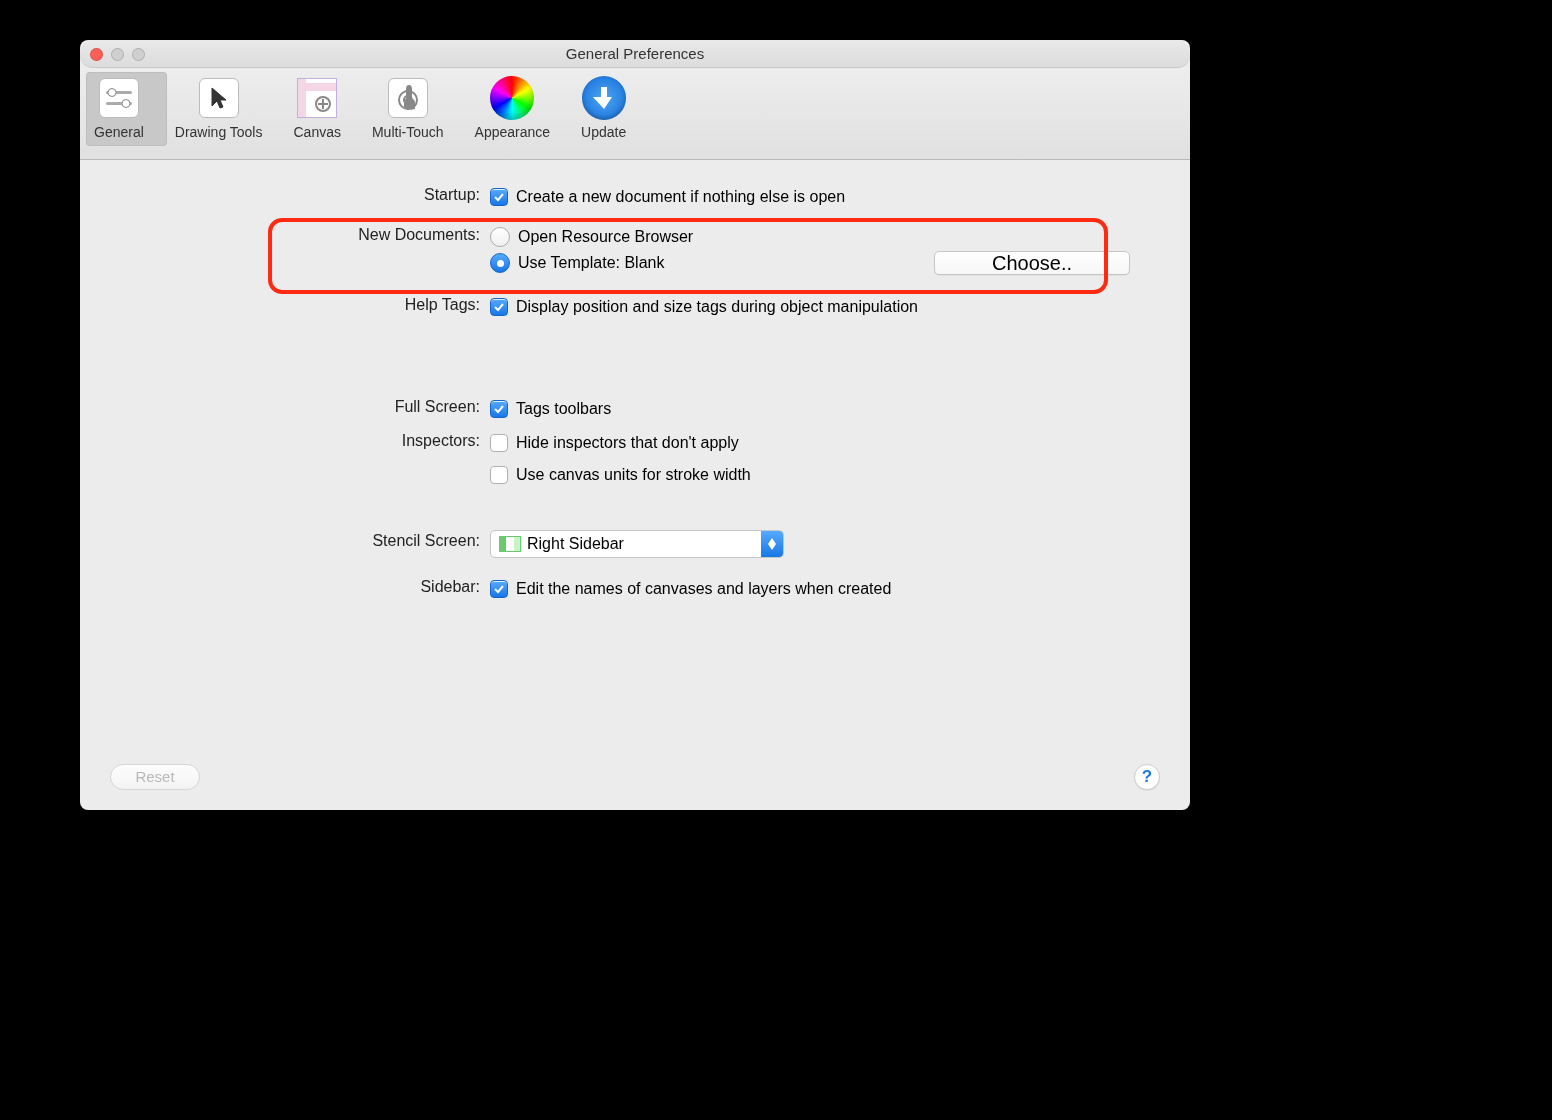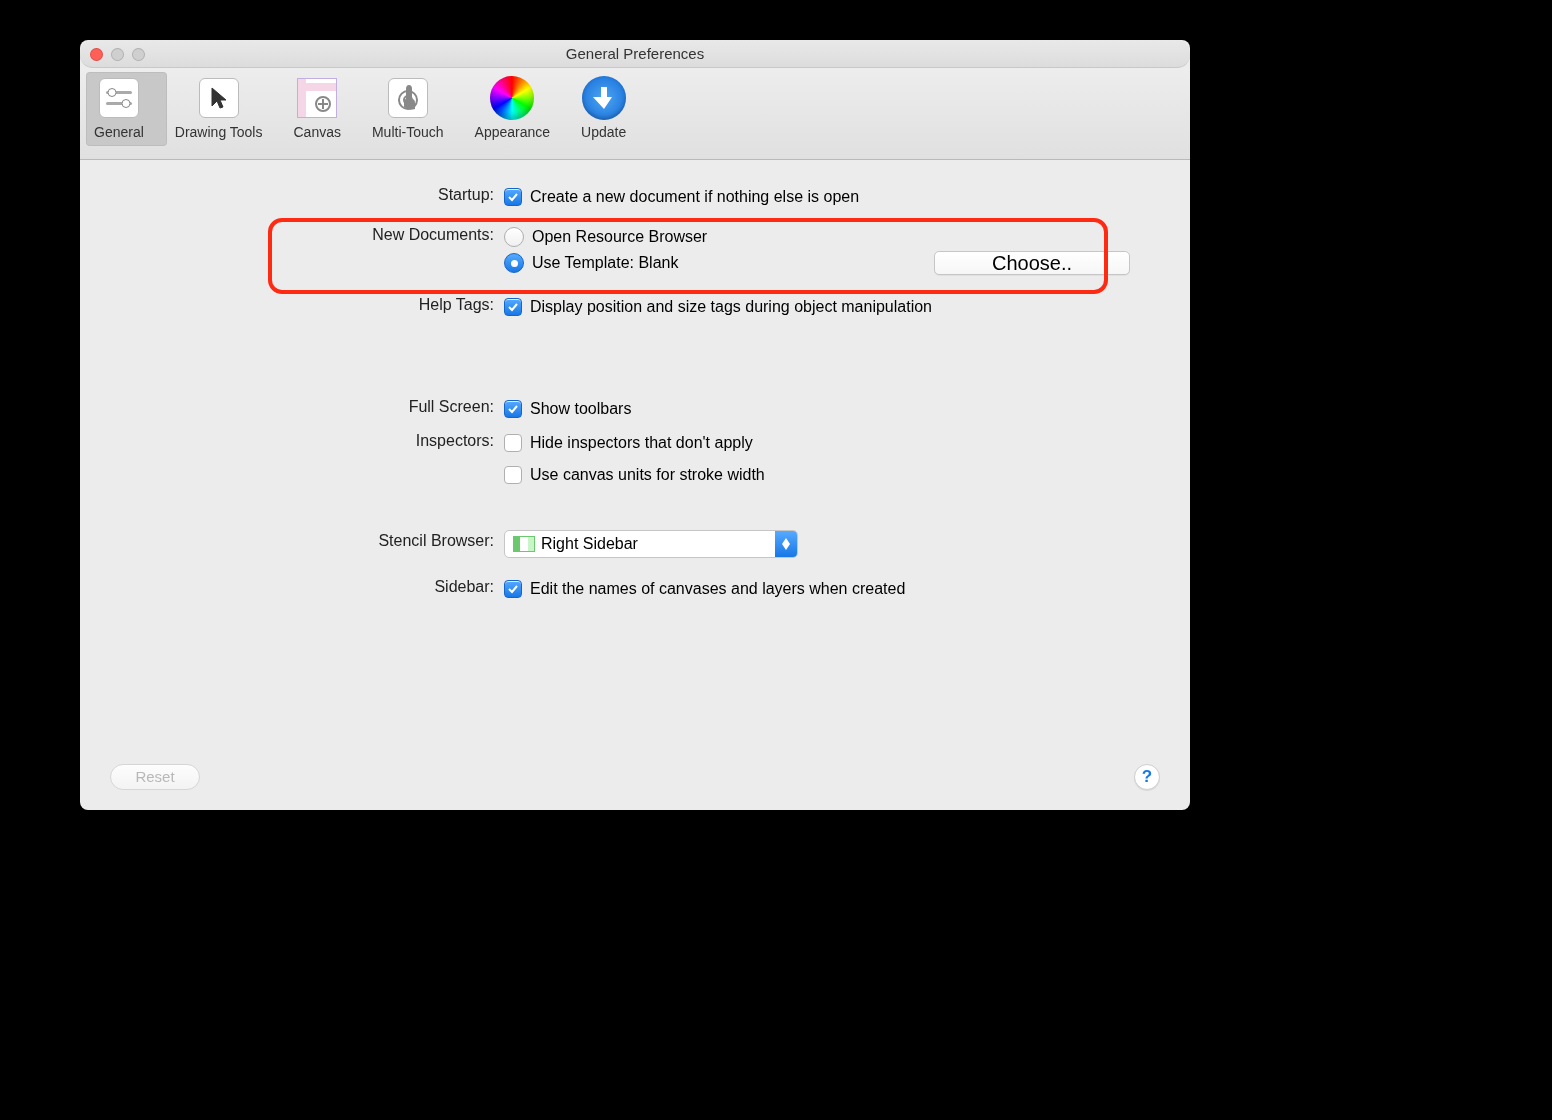--- a/index.html
+++ b/index.html
@@ -119,21 +119,21 @@
   .download-circle {
     width: 44px; height: 44px; border-radius: 50%;
     background: radial-gradient(#4ea6f2, #1169d8);
     display:flex; align-items:center; justify-content:center;
     box-shadow: inset 0 -2px 4px rgba(0,0,0,0.25);
   }
   .download-circle svg { fill: #fff; }
 
   
   .content {
-    padding: 24px 30px 20px 44px;
+    padding: 24px 30px 20px 30px;
     position: relative;
     height: calc(100% - 122px);
   }
   .rows { width: 100%; }
   .row {
     display: flex;
     align-items: flex-start;
     margin-bottom: 8px;
   }
   .row-label {
@@ -388,21 +388,21 @@
 
       <div class="row" style="margin-top:12px;">
         <div class="row-label">Full Screen:</div>
         <div class="row-controls">
           <div class="control-line">
             <div class="checkbox checked">
               <svg width="12" height="12" viewBox="0 0 12 12">
                   <path d="M2 6 L5 9 L10 3" fill="none" stroke-width="2"></path>
                 </svg>
             </div>
-            <span>Show toolbars</span>
+            <span>Tags toolbars</span>
           </div>
         </div>
       </div>
 
       <div class="row" style="margin-top:8px;">
         <div class="row-label">Inspectors:</div>
         <div class="row-controls">
           <div class="control-line">
             <div class="checkbox"></div>
             <span>Hide inspectors that don't apply</span>
@@ -410,21 +410,21 @@
           <div class="control-line" style="margin-top:6px;">
             <div class="checkbox"></div>
             <span>Use canvas units for stroke width</span>
           </div>
         </div>
       </div>
 
       <div class="spacer-row"></div>
 
       <div class="row" style="margin-top:6px;">
-        <div class="row-label">Stencil Browser:</div>
+        <div class="row-label">Stencil Screen:</div>
         <div class="row-controls">
           <div class="control-line">
             <div class="select">
               <div class="select-mini-icon"></div>
               <div class="select-text">Right Sidebar</div>
               <div class="select-arrows">
                 <svg width="8" height="6" viewBox="0 0 8 6">
                     <path d="M0 6 L4 0 L8 6 Z"></path>
                   </svg>
                 <svg width="8" height="6" viewBox="0 0 8 6">

